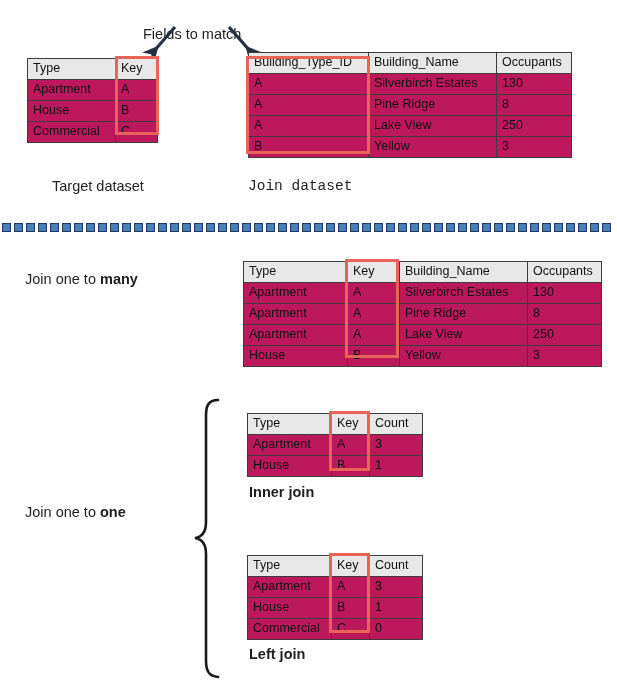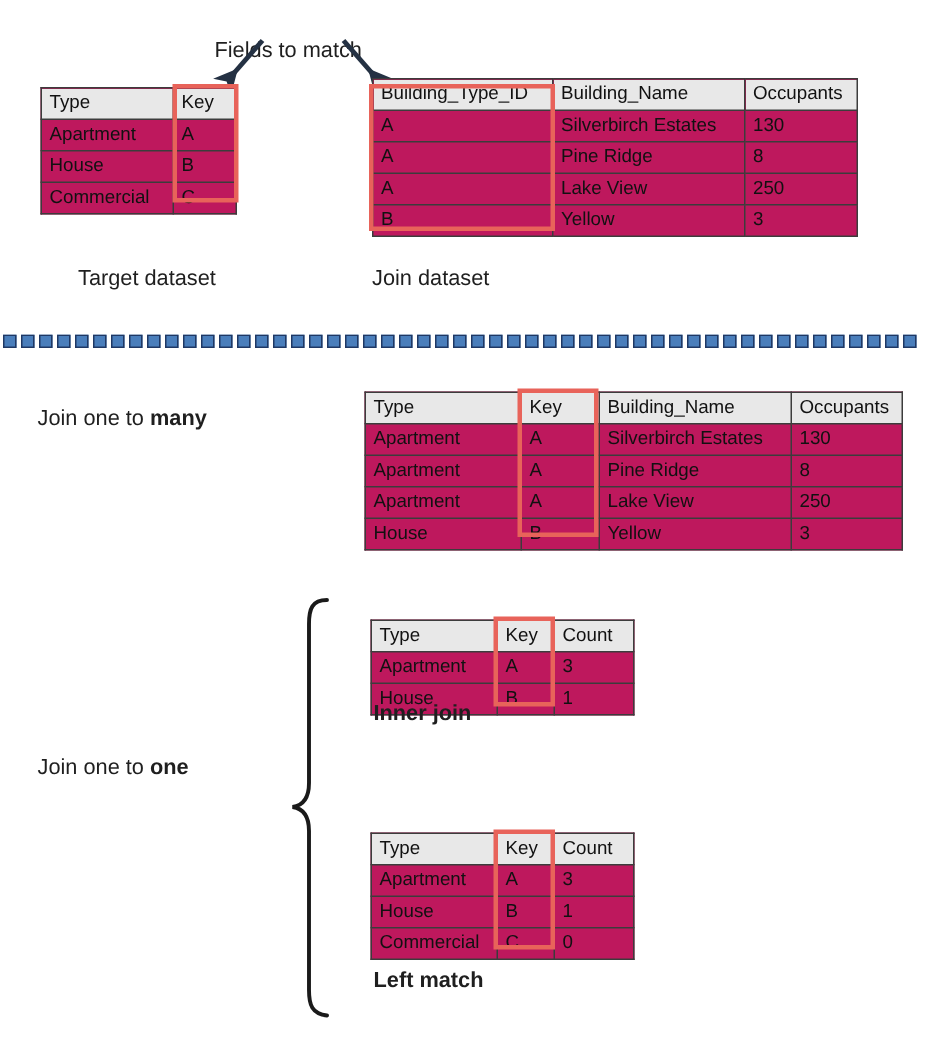--- a/index.html
+++ b/index.html
@@ -162,21 +162,21 @@
     <tr>
       <td>B</td>
       <td>Yellow</td>
       <td>3</td>
     </tr>
   </tbody>
 </table>
 <div class="hl" style="left:246px;top:56px;width:124px;height:98px;"></div>
 
 <div class="abs label" style="left:27px;top:177px;margin-left:25px;">Target dataset</div>
-<div class="abs label" style="left:248px;top:177px;">Join dataset</div>
+<div class="abs label" style="left:248px;top:177px;font-family:Liberation Mono, monospace;">Join dataset</div>
 
 <div class="divider" style="left:2px;top:223px;width:615px;">
   <i></i><i></i><i></i><i></i><i></i><i></i><i></i><i></i><i></i><i></i>
   <i></i><i></i><i></i><i></i><i></i><i></i><i></i><i></i><i></i><i></i>
   <i></i><i></i><i></i><i></i><i></i><i></i><i></i><i></i><i></i><i></i>
   <i></i><i></i><i></i><i></i><i></i><i></i><i></i><i></i><i></i><i></i>
   <i></i><i></i><i></i><i></i><i></i><i></i><i></i><i></i><i></i><i></i>
   <i></i>
 </div>
 
@@ -263,21 +263,21 @@
     </tr>
     <tr>
       <td>House</td>
       <td>B</td>
       <td>1</td>
     </tr>
   </tbody>
 </table>
 <div class="hl" style="left:329px;top:411px;width:41px;height:60px;"></div>
 
-<div class="abs label bold" style="left:249px;top:467px;">Inner join</div>
+<div class="abs label bold" style="left:249px;top:483px;">Inner join</div>
 
 <table class="grid abs" style="left:247px;top:555px;width:175px;">
   <colgroup>
       <col style="width:84px">
       <col style="width:38px">
       <col style="width:53px">
     </colgroup>
   <thead>
     <tr>
       <th>Type</th>
@@ -298,13 +298,13 @@
     </tr>
     <tr>
       <td>Commercial</td>
       <td>C</td>
       <td>0</td>
     </tr>
   </tbody>
 </table>
 <div class="hl" style="left:329px;top:553px;width:41px;height:80px;"></div>
 
-<div class="abs label bold" style="left:249px;top:645px;">Left match</div>
+<div class="abs label bold" style="left:249px;top:645px;">Left join</div>
 
 </body></html>

